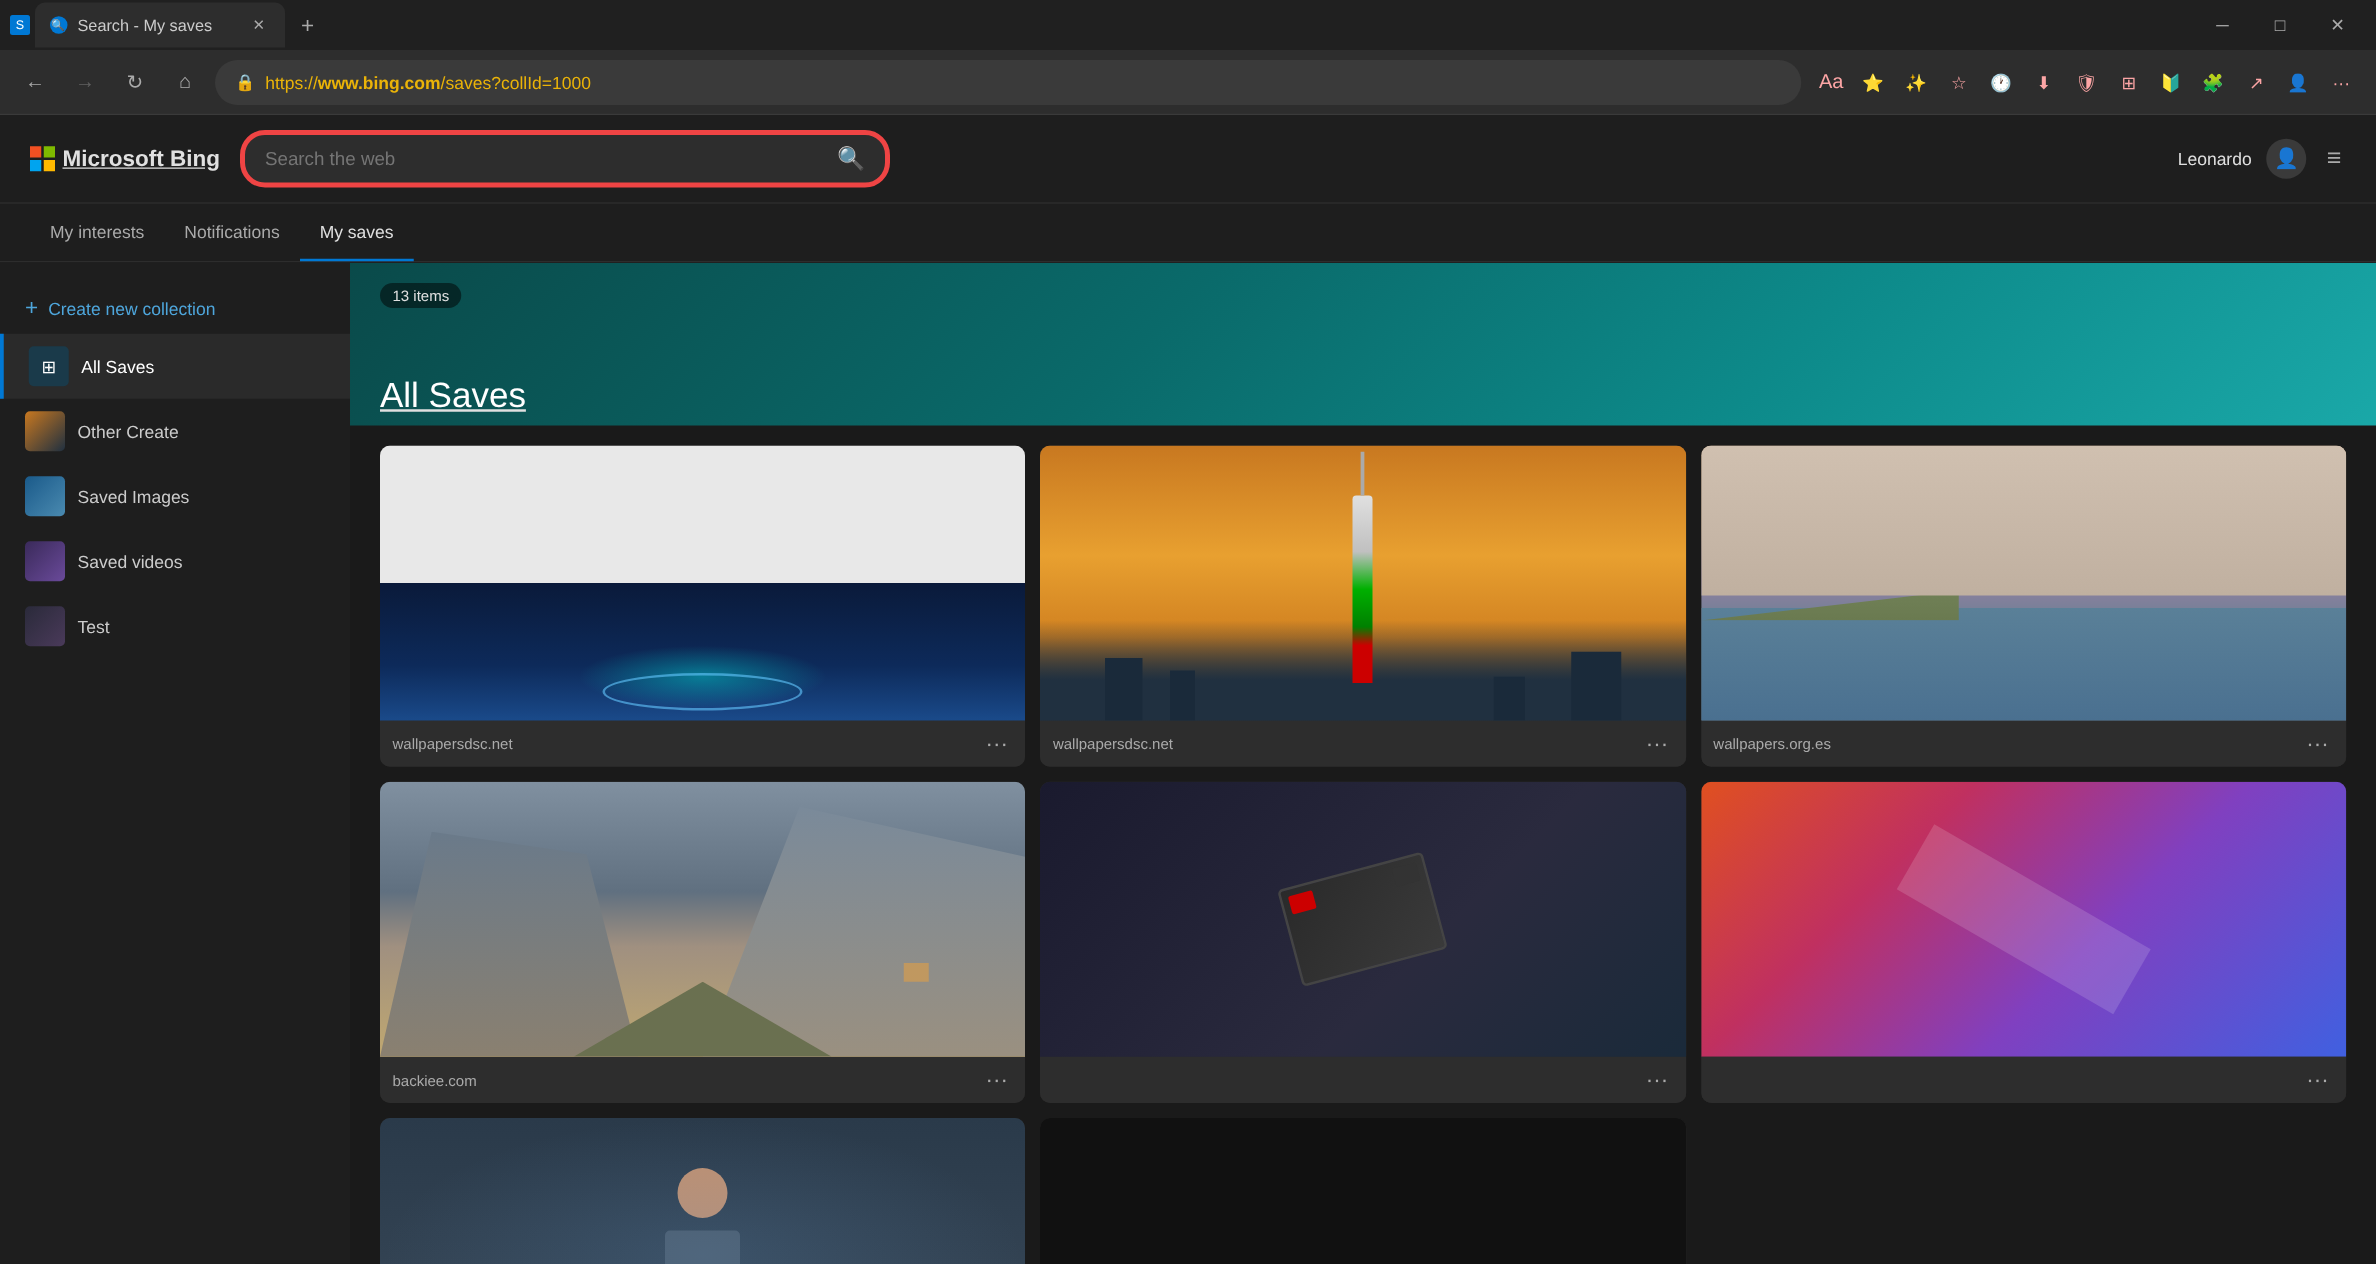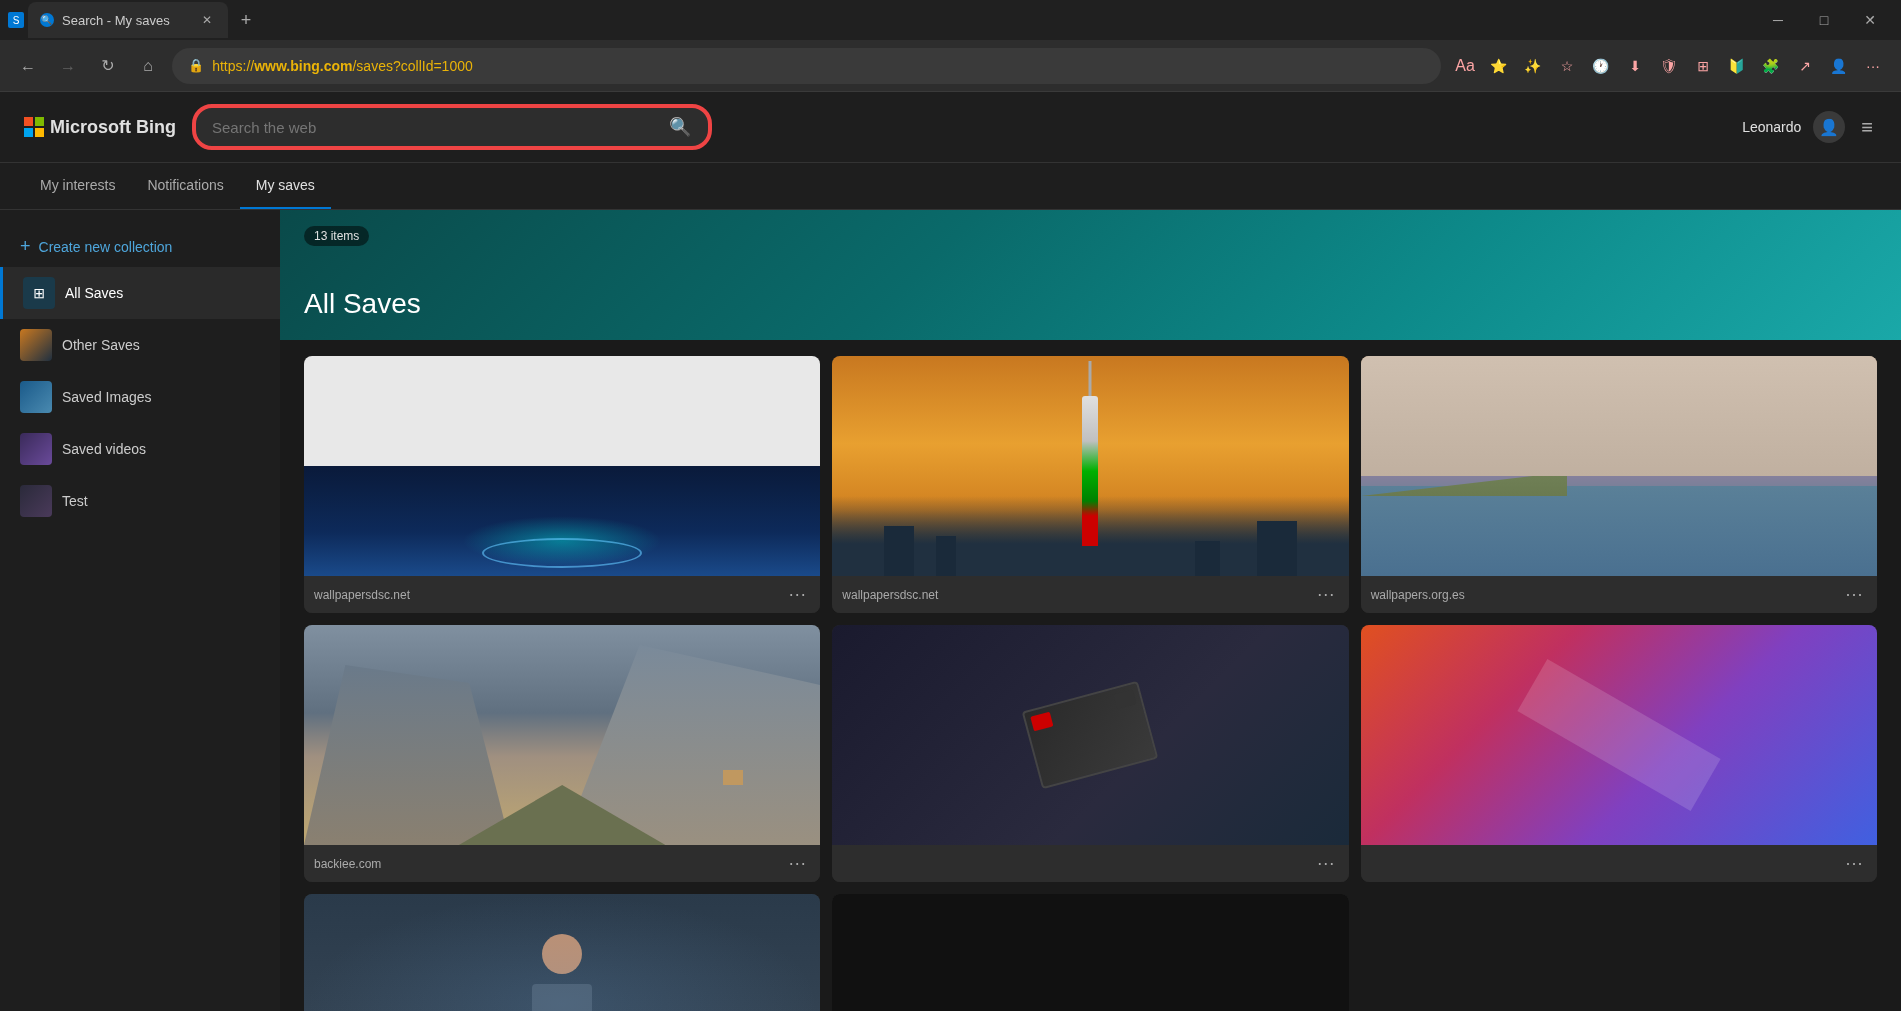--- a/index.html
+++ b/index.html
@@ -16,21 +16,21 @@
     .nav-btn.disabled { opacity: 0.4; cursor: default; }
     .url-bar { flex: 1; background: #3a3a3a; border-radius: 20px; padding: 6px 16px; font-size: 14px; color: #e0e0e0; display: flex; align-items: center; gap: 8px; cursor: text; height: 36px; }
     .toolbar-icons { display: flex; align-items: center; gap: 2px; }
     .toolbar-icon { width: 32px; height: 32px; border-radius: 4px; display: flex; align-items: center; justify-content: center; color: #fca5a5; cursor: pointer; font-size: 16px; }
 
     
     .bing-app { background: #1a1a1a; min-height: calc(1011px - 92px); }
 
     
     .bing-header { display: flex; align-items: center; padding: 12px 24px; gap: 16px; background: #1e1e1e; border-bottom: 1px solid #333; }
-    .bing-logo { display: flex; align-items: center; gap: 6px; cursor: pointer; }
+    .bing-logo { display: flex; align-items: center; gap: 6px; cursor: pointer; text-decoration: underline; }
     .bing-logo-squares { display: grid; grid-template-columns: 1fr 1fr; gap: 2px; width: 20px; height: 20px; }
     .sq1 { background: #f25022; }
     .sq2 { background: #7fba00; }
     .sq3 { background: #00a4ef; }
     .sq4 { background: #ffb900; }
     .bing-search-bar { display: flex; align-items: center; background: #2d2d2d; border-radius: 20px; padding: 8px 16px; gap: 10px; width: 520px; border: 4px solid #ef4444; }
     .bing-search-input { background: transparent; border: none; outline: none; color: #e0e0e0; font-size: 15px; flex: 1; }
     .bing-search-icon { color: #0078d4; font-size: 18px; cursor: pointer; }
     .bing-header-right { margin-left: auto; display: flex; align-items: center; gap: 12px; }
     .user-avatar { width: 32px; height: 32px; border-radius: 50%; background: #3a3a3a; display: flex; align-items: center; justify-content: center; color: #aaa; font-size: 16px; cursor: pointer; }
@@ -48,21 +48,21 @@
     .sidebar { width: 280px; padding: 16px 0; background: #1e1e1e; flex-shrink: 0; }
     .sidebar-create { display: flex; align-items: center; gap: 8px; padding: 10px 20px; color: #4ea6dc; font-size: 14px; cursor: pointer; }
     .sidebar-create .plus-icon { font-size: 18px; font-weight: 300; }
     .sidebar-item { display: flex; align-items: center; gap: 10px; padding: 10px 20px; font-size: 14px; color: #ccc; cursor: pointer; }
     .sidebar-item.active { background: #2a2a2a; color: #ffffff; border-left: 3px solid #0078d4; }
 
     
     .content-area { flex: 1; overflow-y: auto; padding: 0; }
 
     
-    .hero-banner { width: 100%; height: 130px; background: linear-gradient(135deg, #0a4a4a 0%, #0a6a6a 40%, #0d8a8a 70%, #1aa8a8 100%); position: relative; display: flex; align-items: flex-end; padding: 20px 24px; }
+    .hero-banner { width: 100%; height: 130px; background: linear-gradient(135deg, #0a4a4a 0%, #0a6a6a 40%, #0d8a8a 70%, #1aa8a8 100%); position: relative; display: flex; align-items: flex-end; padding: 8px 24px; text-decoration: underline; }
 
     
     .saves-grid { display: grid; grid-template-columns: repeat(3, 1fr); gap: 12px; padding: 16px 24px; }
     .save-card { border-radius: 8px; overflow: hidden; background: #2a2a2a; cursor: pointer; position: relative; }
     .card-image-placeholder { width: 100%; height: 220px; display: flex; flex-direction: column; }
     .card-footer { padding: 8px 10px; display: flex; align-items: center; justify-content: space-between; background: #2d2d2d; }
     .card-source { font-size: 12px; color: #aaa; }
     .card-more { font-size: 18px; color: #aaa; cursor: pointer; padding: 0 4px; }
 
     
@@ -158,21 +158,21 @@
         <span>Create new collection</span>
       </div>
 
       <div class="sidebar-item active">
         <div style="width:32px;height:32px;border-radius:4px;background:#1a3a4a;display:flex;align-items:center;justify-content:center;font-size:14px;flex-shrink:0;">⊞</div>
         <span>All Saves</span>
       </div>
 
       <div class="sidebar-item">
         <div style="width:32px;height:32px;border-radius:4px;overflow:hidden;flex-shrink:0;background:linear-gradient(135deg,#c87820,#203040);"></div>
-        <span>Other Saves</span>
+        <span>Other Create</span>
       </div>
 
       <div class="sidebar-item">
         <div style="width:32px;height:32px;border-radius:4px;overflow:hidden;flex-shrink:0;background:linear-gradient(135deg,#1a5a8a,#4a8ab0);"></div>
         <span>Saved Images</span>
       </div>
 
       <div class="sidebar-item">
         <div style="width:32px;height:32px;border-radius:4px;overflow:hidden;flex-shrink:0;background:linear-gradient(135deg,#3a2a5a,#6a4a9a);"></div>
         <span>Saved videos</span>

